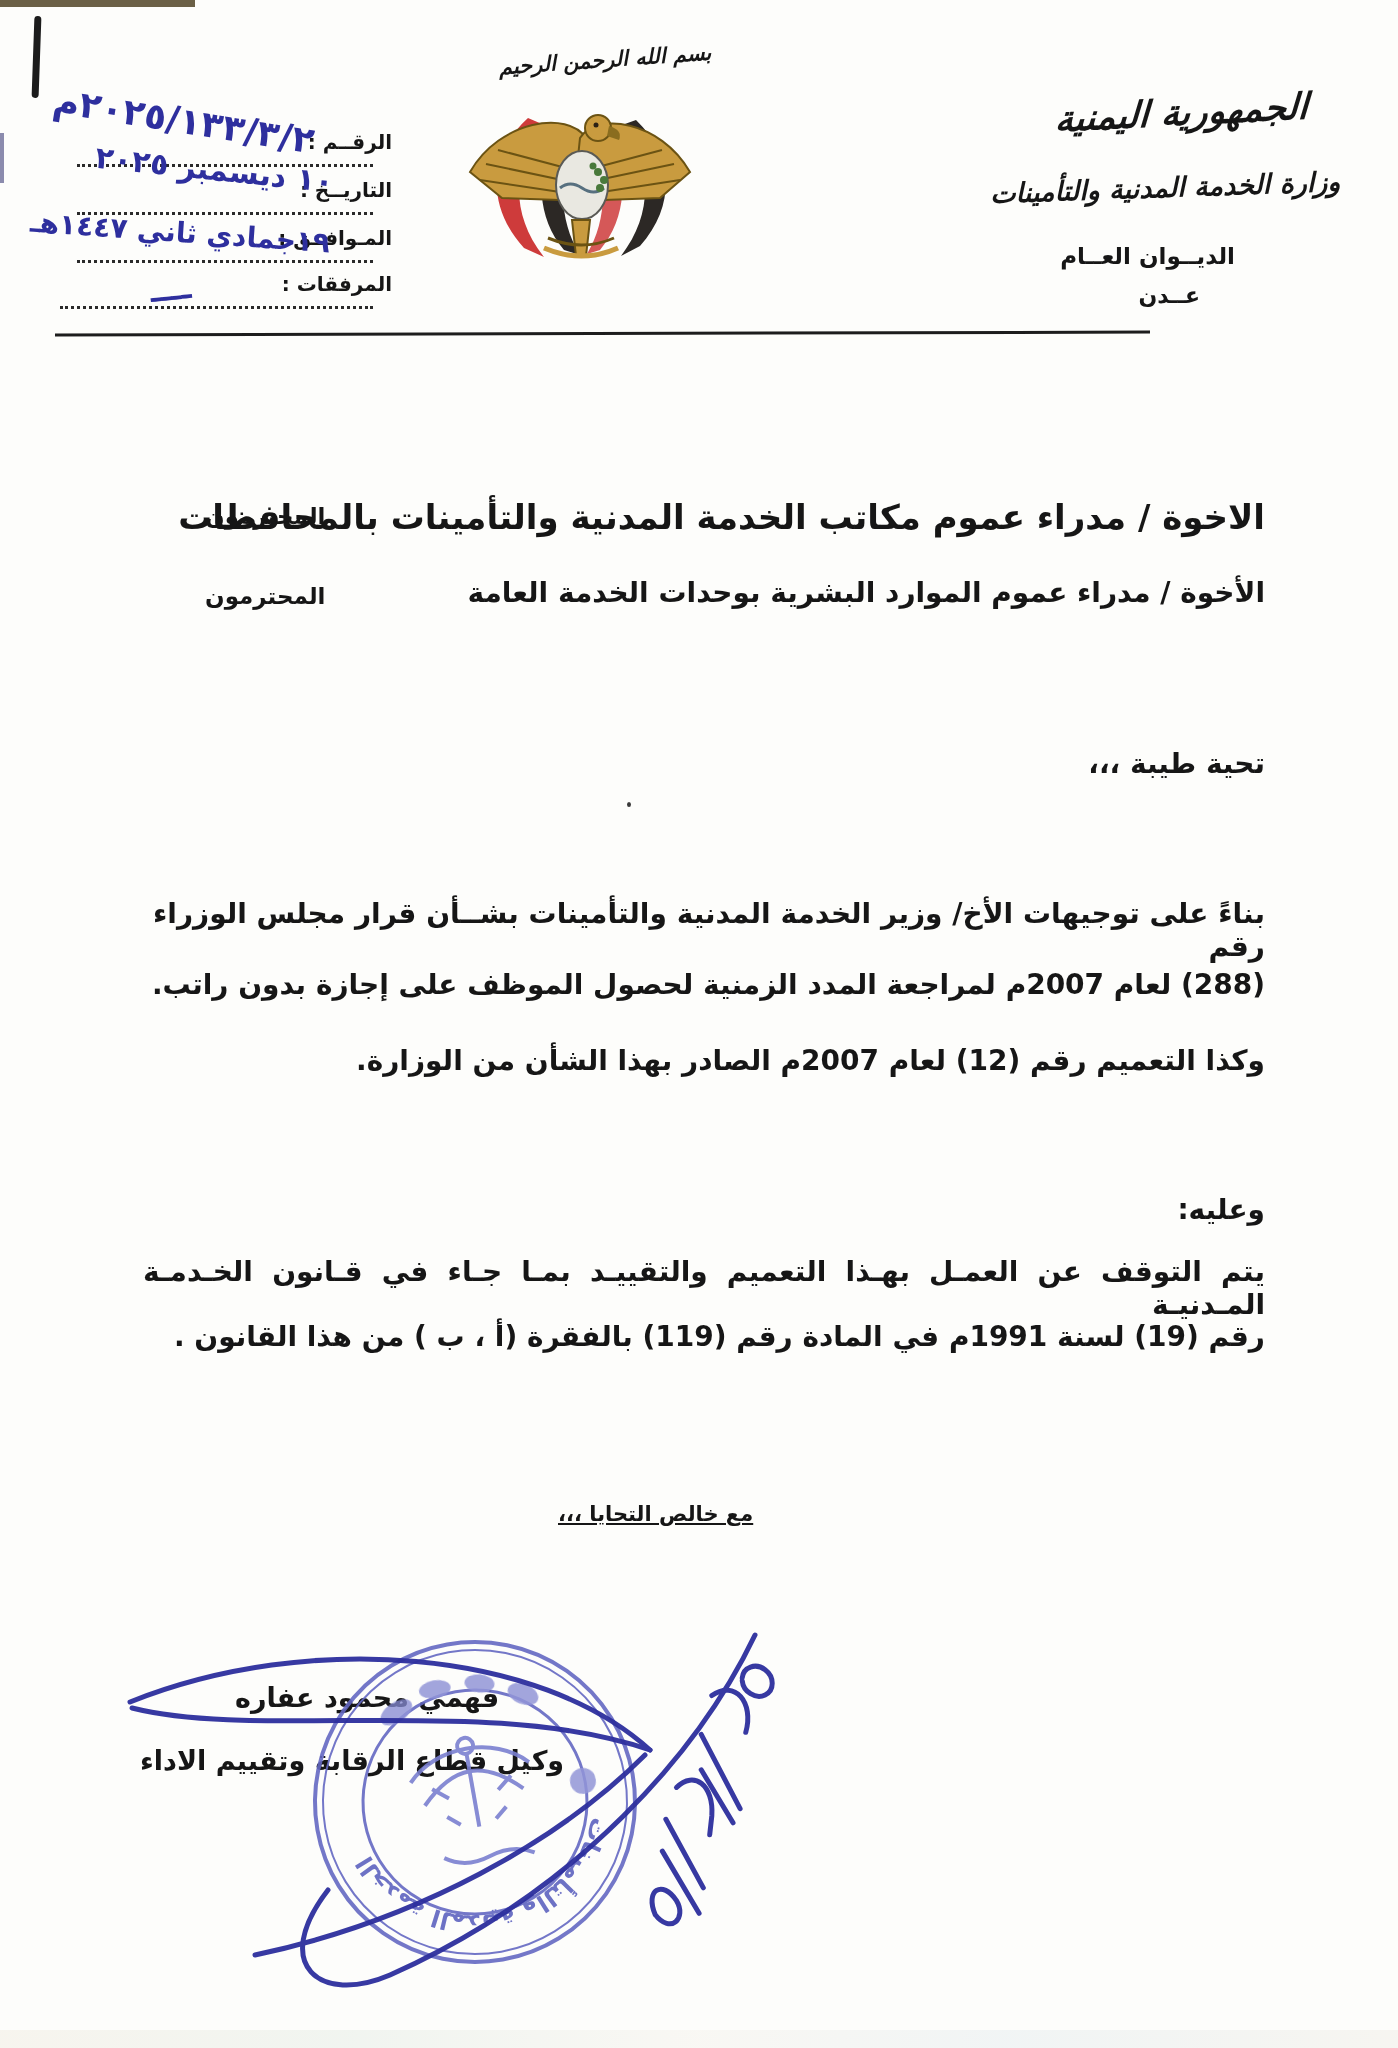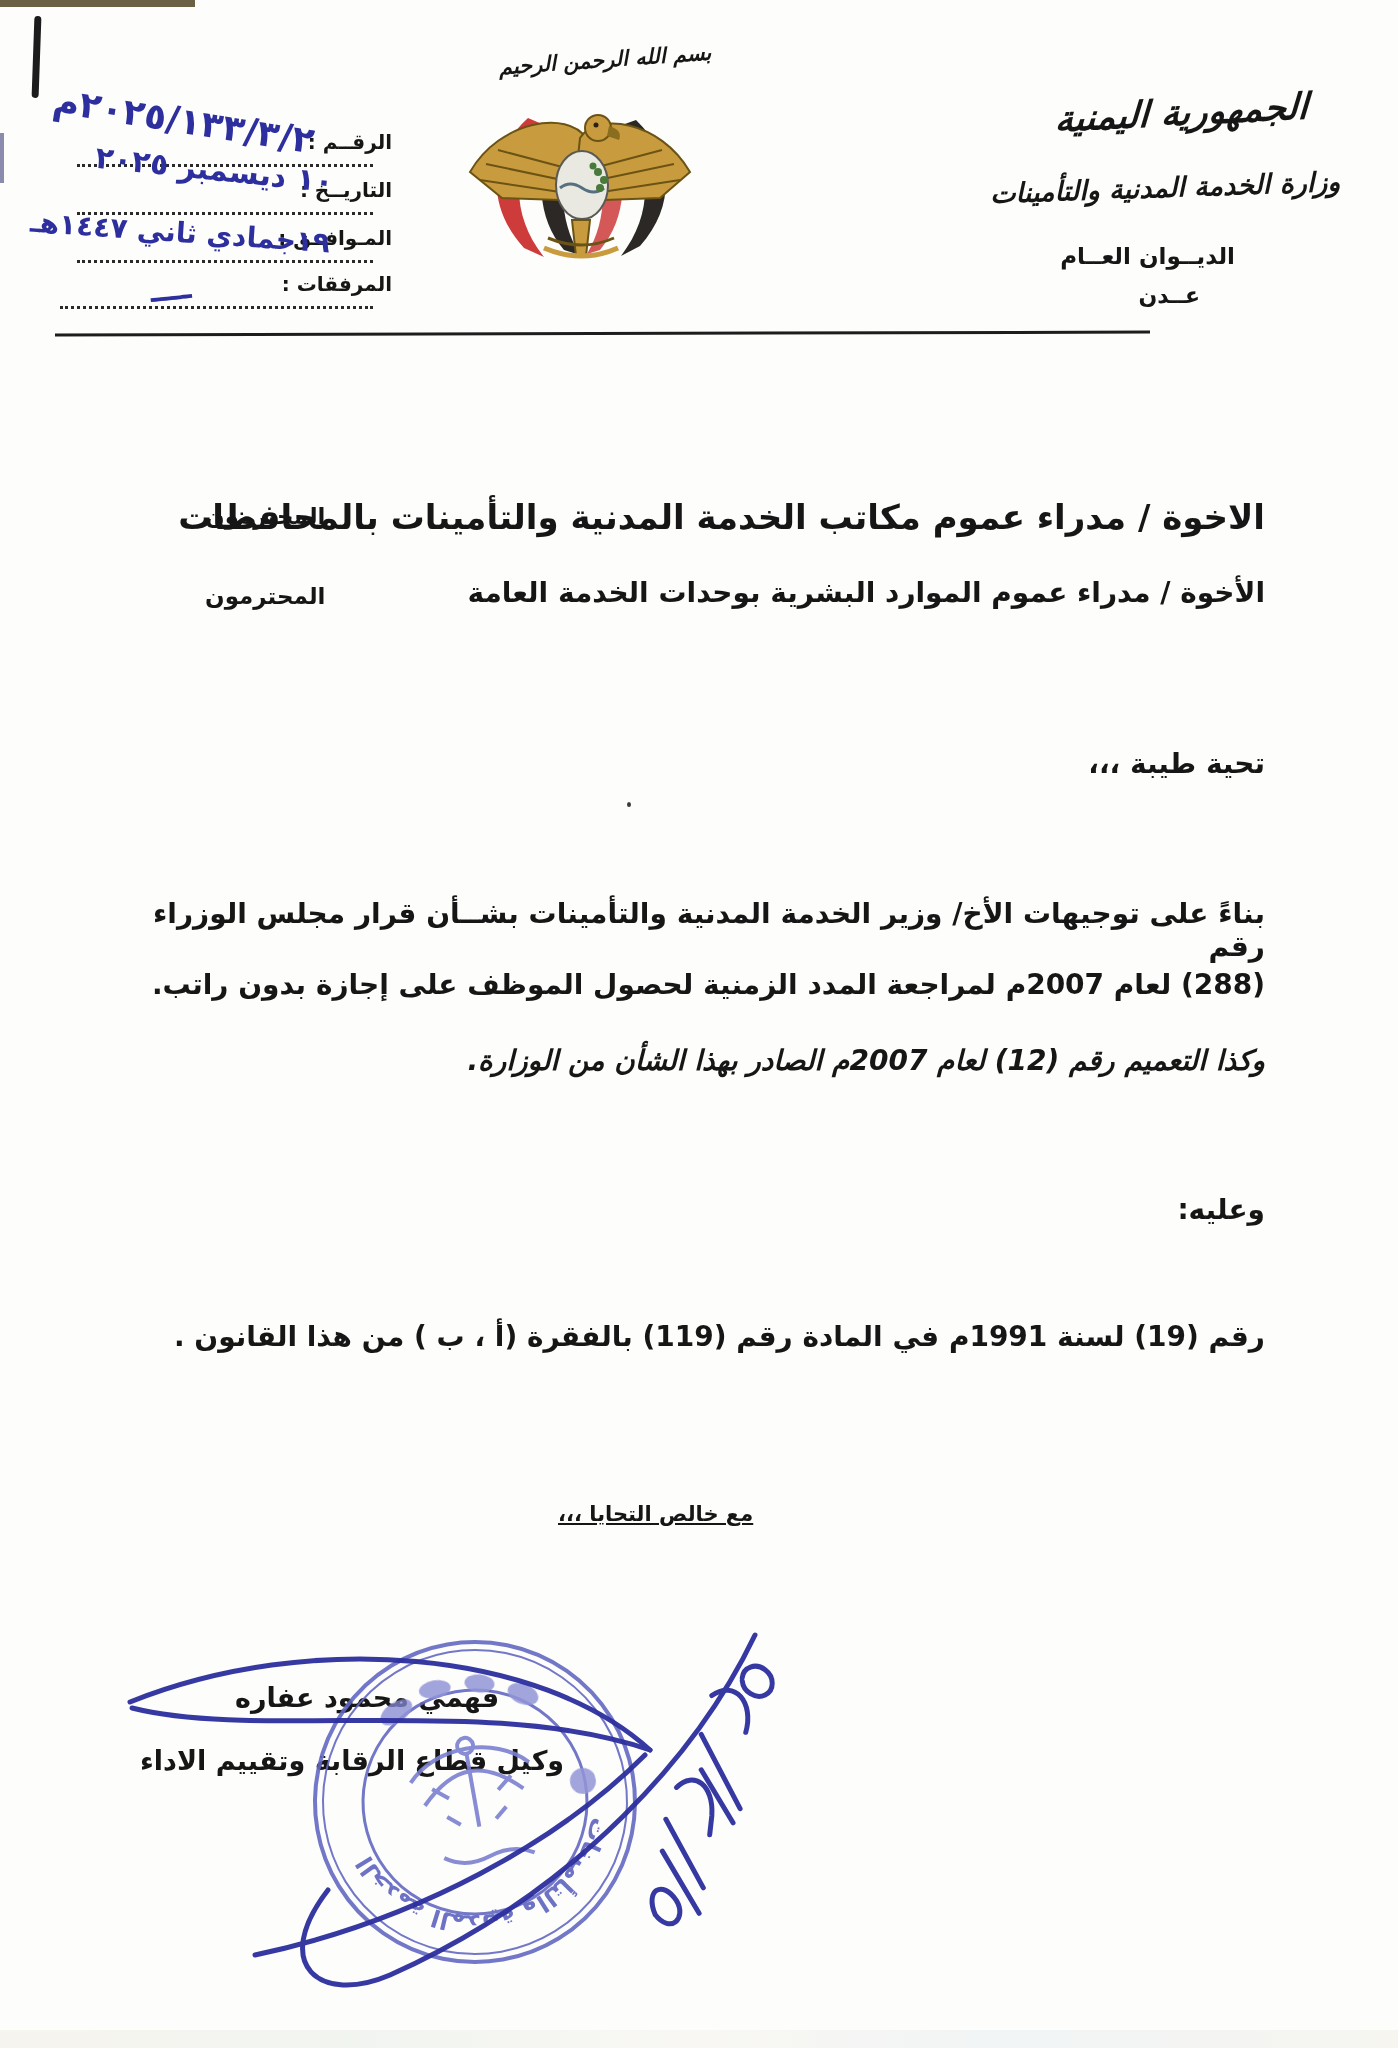--- a/index.html
+++ b/index.html
@@ -88,24 +88,25 @@
 
   <div class="abs print rtl body-text" style="right:133px;top:576px;font-size:28px;">الأخوة / مدراء عموم الموارد البشرية بوحدات الخدمة العامة</div>
   <div class="abs print rtl" style="left:205px;top:583px;font-size:23px;">المحترمون</div>
 
   <div class="abs print rtl body-text" style="right:133px;top:747px;">تحية طيبة ،،،</div>
   <div class="abs dot-mark" style="left:627px;top:802px;width:4px;height:5px;"></div>
 
   <div class="abs print rtl justify-line" style="right:133px;top:897px;width:1112px;font-size:28px;">بناءً على توجيهات الأخ/ وزير الخدمة المدنية والتأمينات بشــأن قرار مجلس الوزراء رقم</div>
   <div class="abs print rtl body-text" style="right:133px;top:968px;">(288) لعام 2007م لمراجعة المدد الزمنية لحصول الموظف على إجازة بدون راتب.</div>
 
-  <div class="abs print rtl body-text" style="right:133px;top:1044px;font-style:italic;">وكذا التعميم رقم (12) لعام 2007م الصادر بهذا الشأن من الوزارة.</div>
+  <div class="abs print rtl body-text" style="right:133px;top:1044px;">وكذا التعميم رقم (12) لعام 2007م الصادر بهذا الشأن من الوزارة.</div>
 
   <div class="abs print rtl body-text" style="right:133px;top:1155px;margin-top:38px;">وعليه:</div>
 
+  <div class="abs print rtl justify-line" style="right:133px;top:1255px;width:1122px;font-size:28px;word-spacing:4px;">يتم التوقف عن العمـل بهـذا التعميم والتقييـد بمـا جـاء في قـانون الخـدمـة المـدنيـة</div>
   <div class="abs print rtl body-text" style="right:133px;top:1320px;">رقم (19) لسنة 1991م في المادة رقم (119) بالفقرة (أ ، ب ) من هذا القانون .</div>
 
   <div class="abs print rtl" style="left:558px;top:1502px;font-size:21px;white-space:nowrap;text-decoration:underline;">مع خالص التحايا ،،،</div>
 
   <div class="abs print rtl" style="left:235px;top:1682px;font-size:27px;white-space:nowrap;">فهمي محمود عفاره</div>
   <div class="abs print rtl" style="left:140px;top:1745px;font-size:27px;white-space:nowrap;">وكيل قطاع الرقابة وتقييم الاداء</div>
 
   <svg class="abs" style="left:295px;top:1612px;opacity:.9;" width="360" height="436" viewBox="0 0 360 436">
     <g transform="rotate(-10 180 190)" stroke="#6468c2" fill="none" stroke-width="4">
       <circle cx="180" cy="190" r="160"></circle>

